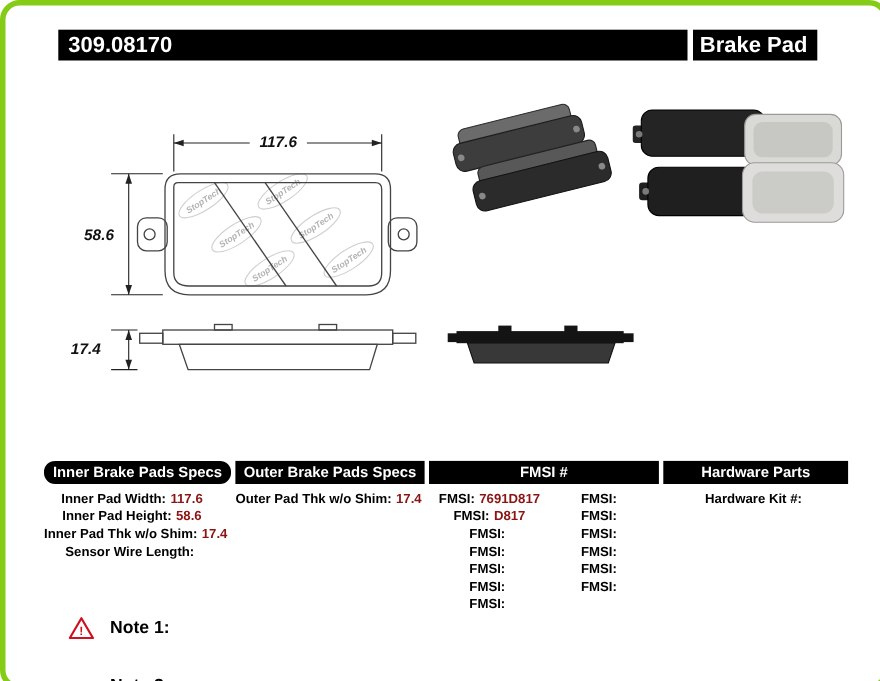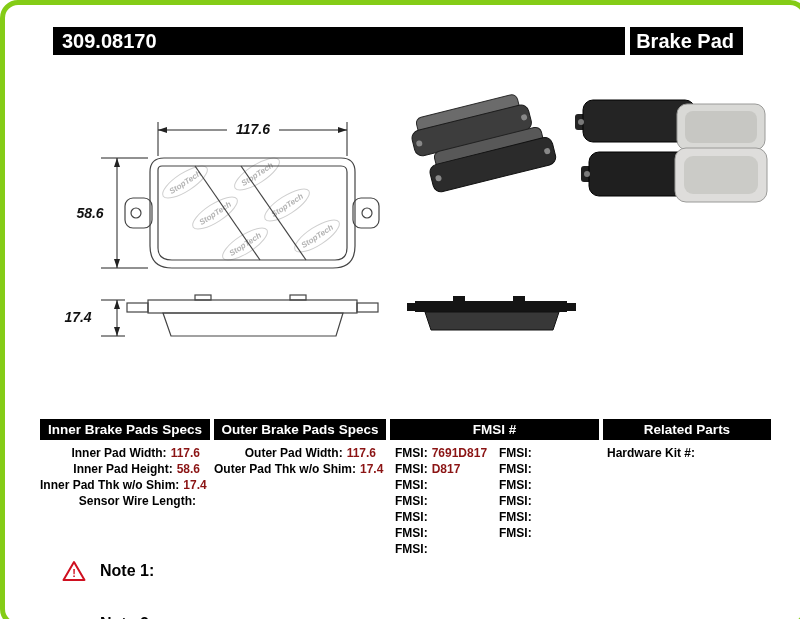--- a/index.html
+++ b/index.html
@@ -15,21 +15,21 @@
     height:28px; line-height:28px; font-weight:bold; font-size:20px;
     box-sizing:border-box; white-space:nowrap;
   }
   .col-head {
     position:absolute; background:#000; color:#fff;
     height:21px; line-height:21px; font-weight:bold; font-size:13.5px;
     text-align:center; box-sizing:border-box;
   }
   .col { position:absolute; }
   .col.right { text-align:right; }
-  .spec-row { font-size:12px; line-height:16px; white-space:nowrap; }
+  .spec-row { font-size:12px; line-height:16px; white-space:nowrap;text-align:center; }
   .lbl { font-weight:bold; color:#000; }
   .val { font-weight:bold; color:#8b1414; margin-left:4px; }
   .note-label { font-weight:bold; font-size:16px; color:#000; }
   .dim { font-style:italic; font-weight:bold; font-size:14px; fill:#111;
          font-family:"Liberation Sans", sans-serif; }
   .wm  { font-style:italic; font-weight:bold; font-size:8px; fill:#b3b3b3;
          font-family:"Liberation Sans", sans-serif; }
   svg { display:block; }
 </style>
 </head>
@@ -160,44 +160,41 @@
 
   <svg class="abs" style="left:396px; top:286px;" width="180" height="48" viewBox="0 0 180 48">
     <rect x="52" y="5" width="12" height="7" fill="#141414"></rect>
     <rect x="112" y="5" width="12" height="7" fill="#141414"></rect>
     <rect x="6" y="12" width="10" height="8" fill="#141414"></rect>
     <rect x="165" y="12" width="10" height="8" fill="#141414"></rect>
     <rect x="14" y="10" width="152" height="11" fill="#141414"></rect>
     <path d="M24,21 L158,21 L152,39 L30,39 Z" fill="#383838" stroke="#111"></path>
   </svg>
 
-  <div class="col-head" style="left:35px;  top:414px; width:170px;">Inner Brake Pads Specs</div>
+  <div class="col-head" style="left:35px;  top:414px; width:170px;border-radius:10px;">Inner Brake Pads Specs</div>
   <div class="col-head" style="left:385px; top:414px; width:209px;">FMSI #</div>
   <div class="col-head" style="left:209px; top:414px; width:172px;">Outer Brake Pads Specs</div>
-  <div class="col-head" style="left:598px; top:414px; width:168px;">Related Parts</div>
+  <div class="col-head" style="left:598px; top:414px; width:168px;">Hardware Parts</div>
 
   <div class="col right" style="left:35px; top:440px; width:160px;">
     <div class="spec-row">
       <span class="lbl">Inner Pad Width:</span><span class="val">117.6</span>
     </div>
     <div class="spec-row">
       <span class="lbl">Inner Pad Height:</span><span class="val">58.6</span>
     </div>
     <div class="spec-row">
       <span class="lbl">Inner Pad Thk w/o Shim:</span><span class="val">17.4</span>
     </div>
     <div class="spec-row">
       <span class="lbl">Sensor Wire Length:</span><span class="val"></span>
     </div>
   </div>
 
   <div class="col right" style="left:209px; top:440px; width:162px;">
-    <div class="spec-row">
-      <span class="lbl">Outer Pad Width:</span><span class="val">117.6</span>
-    </div>
     <div class="spec-row">
       <span class="lbl">Outer Pad Thk w/o Shim:</span><span class="val">17.4</span>
     </div>
   </div>
 
   <div class="col" style="left:390px; top:440px; width:100px;">
     <div class="spec-row">
       <span class="lbl">FMSI:</span><span class="val">7691D817</span>
     </div>
     <div class="spec-row">

